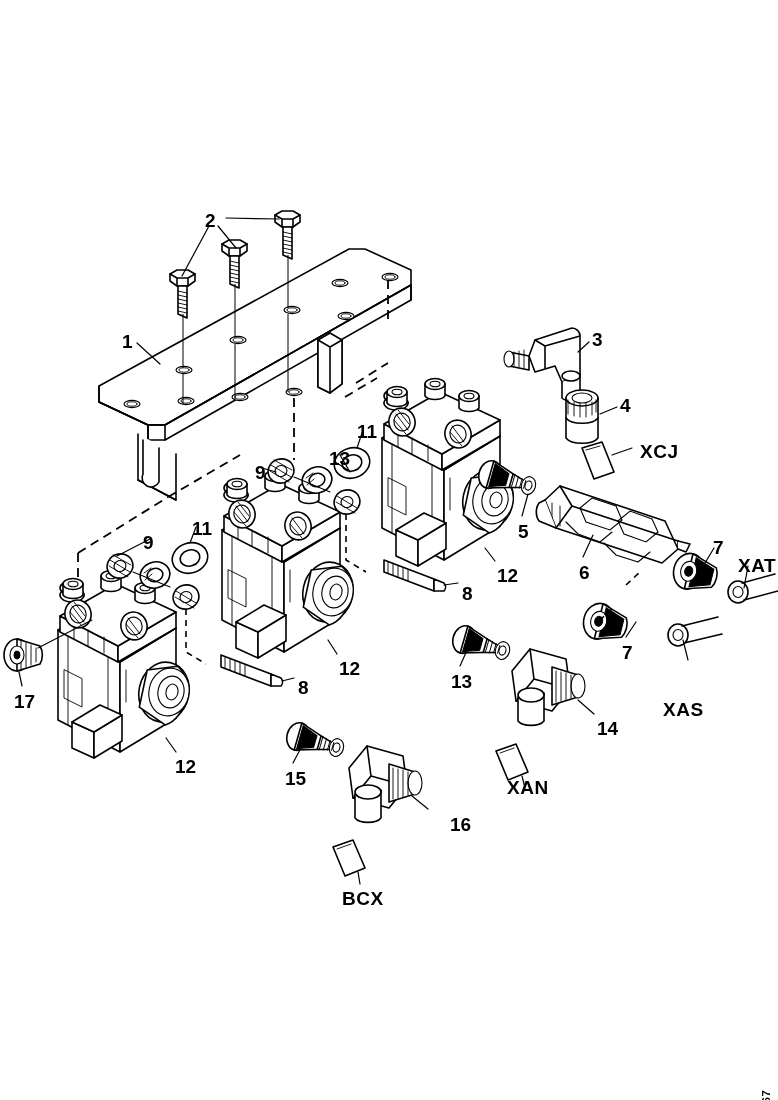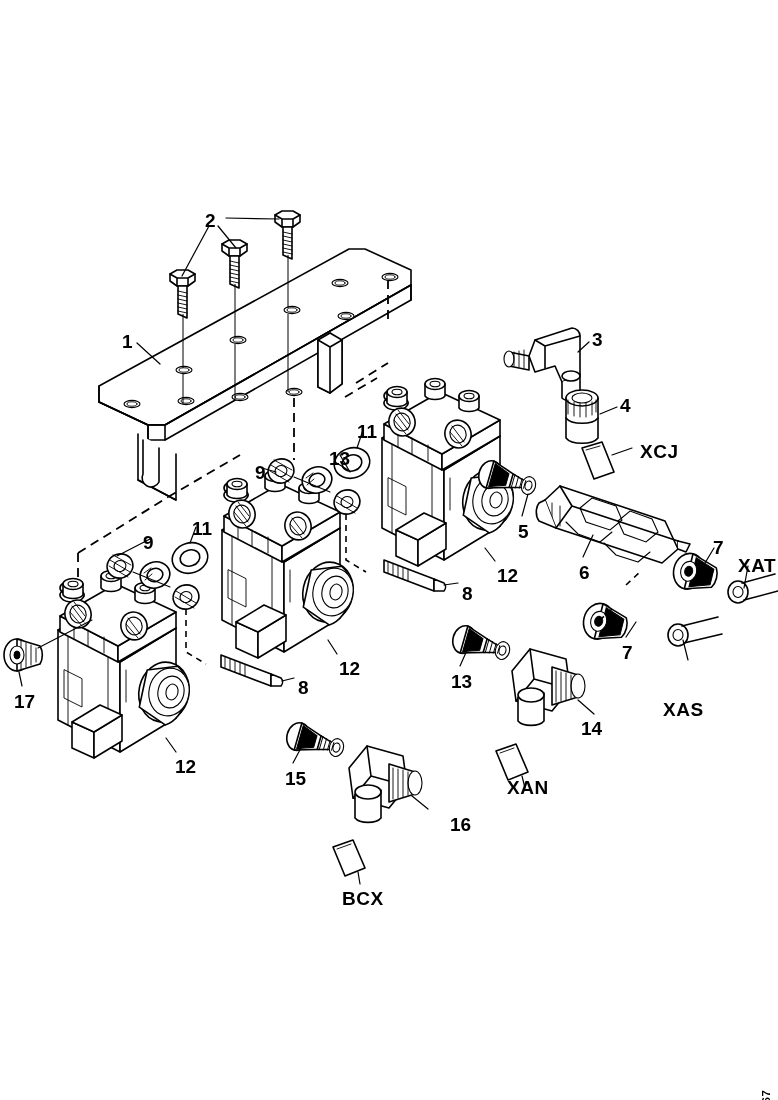--- a/index.html
+++ b/index.html
@@ -452,21 +452,21 @@
 <span class="callout num" style="left:298px;top:678px;">8</span>
 <span class="callout num" style="left:255px;top:463px;">9</span>
 <span class="callout num" style="left:143px;top:533px;">9</span>
 <span class="callout num" style="left:329px;top:449px;">13</span>
 <span class="callout num" style="left:357px;top:422px;">11</span>
 <span class="callout num" style="left:192px;top:519px;">11</span>
 <span class="callout num" style="left:497px;top:566px;">12</span>
 <span class="callout num" style="left:339px;top:659px;">12</span>
 <span class="callout num" style="left:175px;top:757px;">12</span>
 <span class="callout num" style="left:451px;top:672px;">13</span>
-<span class="callout num" style="left:581px;top:719px;">14</span>
+<span class="callout num" style="left:597px;top:719px;">14</span>
 <span class="callout num" style="left:285px;top:769px;">15</span>
 <span class="callout num" style="left:430px;top:815px;margin-left:20px;">16</span>
 <span class="callout num" style="left:14px;top:692px;">17</span>
 
 <span class="callout code" style="left:640px;top:442px;">XCJ</span>
 <span class="callout code" style="left:738px;top:556px;">XAT</span>
 <span class="callout code" style="left:663px;top:672px;margin-top:28px;">XAS</span>
 <span class="callout code" style="left:507px;top:778px;">XAN</span>
 <span class="callout code" style="left:342px;top:889px;">BCX</span>
 

